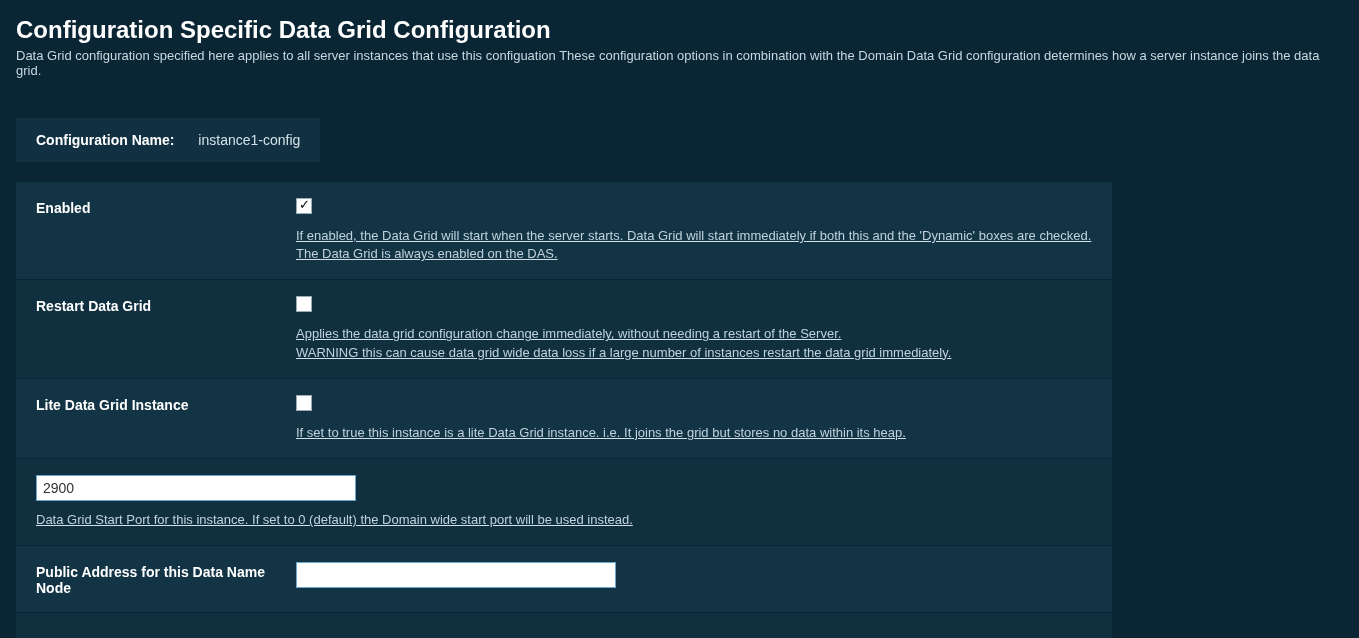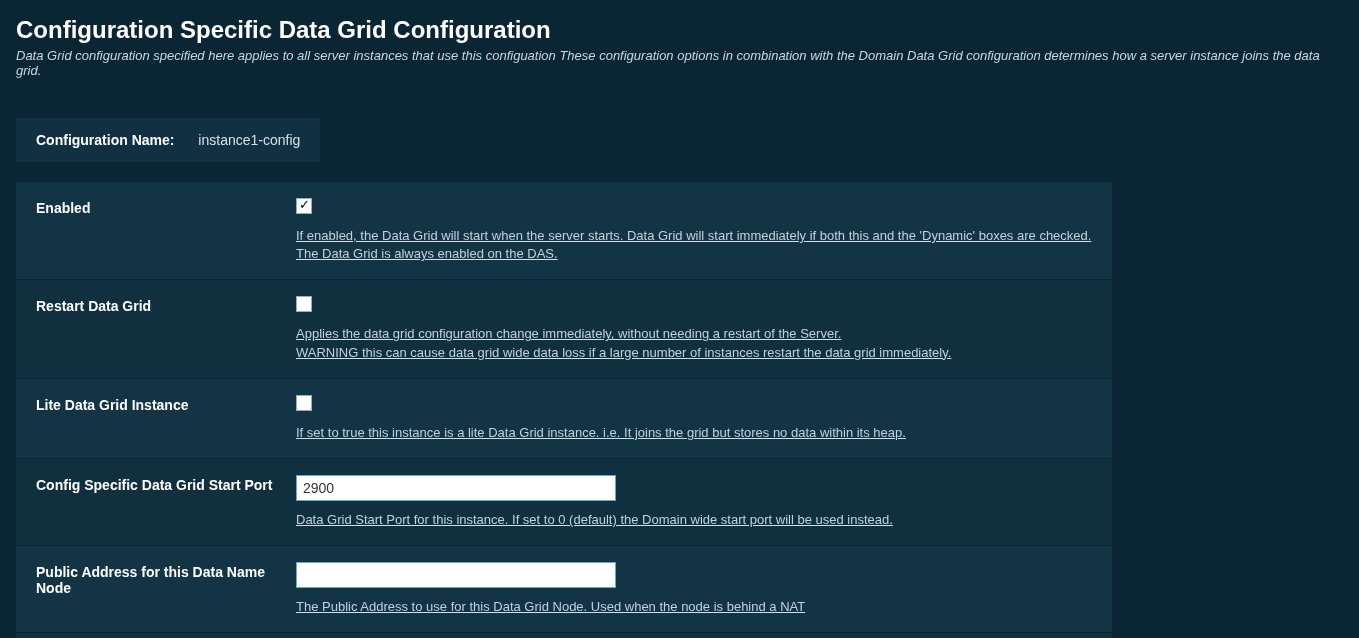--- a/index.html
+++ b/index.html
@@ -19,21 +19,20 @@
     h1 {
       color: #ffffff;
       font-size: 24px;
       font-weight: bold;
       margin-bottom: 4px;
     }
     .description {
       color: #c8d8e2;
       margin-bottom: 32px;
       font-size: 13px;
-      font-style: italic;
     }
     .config-name-bar {
       background-color: #113142;
       padding: 14px 20px;
       display: inline-block;
       margin-bottom: 20px;
       margin-top: 8px;
     }
     .config-name-label {
       color: #ffffff;
@@ -137,32 +136,30 @@
 
   <div class="form-row">
     <div class="field-label">Lite Data Grid Instance</div>
     <div class="field-control">
       <input type="checkbox" style="">
       <div class="field-description">If set to true this instance is a lite Data Grid instance. i.e. It joins the grid but stores no data within its heap.</div>
     </div>
   </div>
 
   <div class="form-row">
-    <div class="field-label">Config Specific Data Grid Start Port</div>
     <div class="field-control">
       <input type="text" value="2900" style="">
       <div class="field-description">Data Grid Start Port for this instance. If set to 0 (default) the Domain wide start port will be used instead.</div>
     </div>
   </div>
 
   <div class="form-row">
     <div class="field-label">Public Address for this Data Name Node</div>
     <div class="field-control">
       <input type="text" value="" style="">
-      <div class="field-description">The Public Address to use for this Data Grid Node. Used when the node is behind a NAT</div>
     </div>
   </div>
 
   <div class="form-row">
     
     
   </div>
 
 </div>
 

